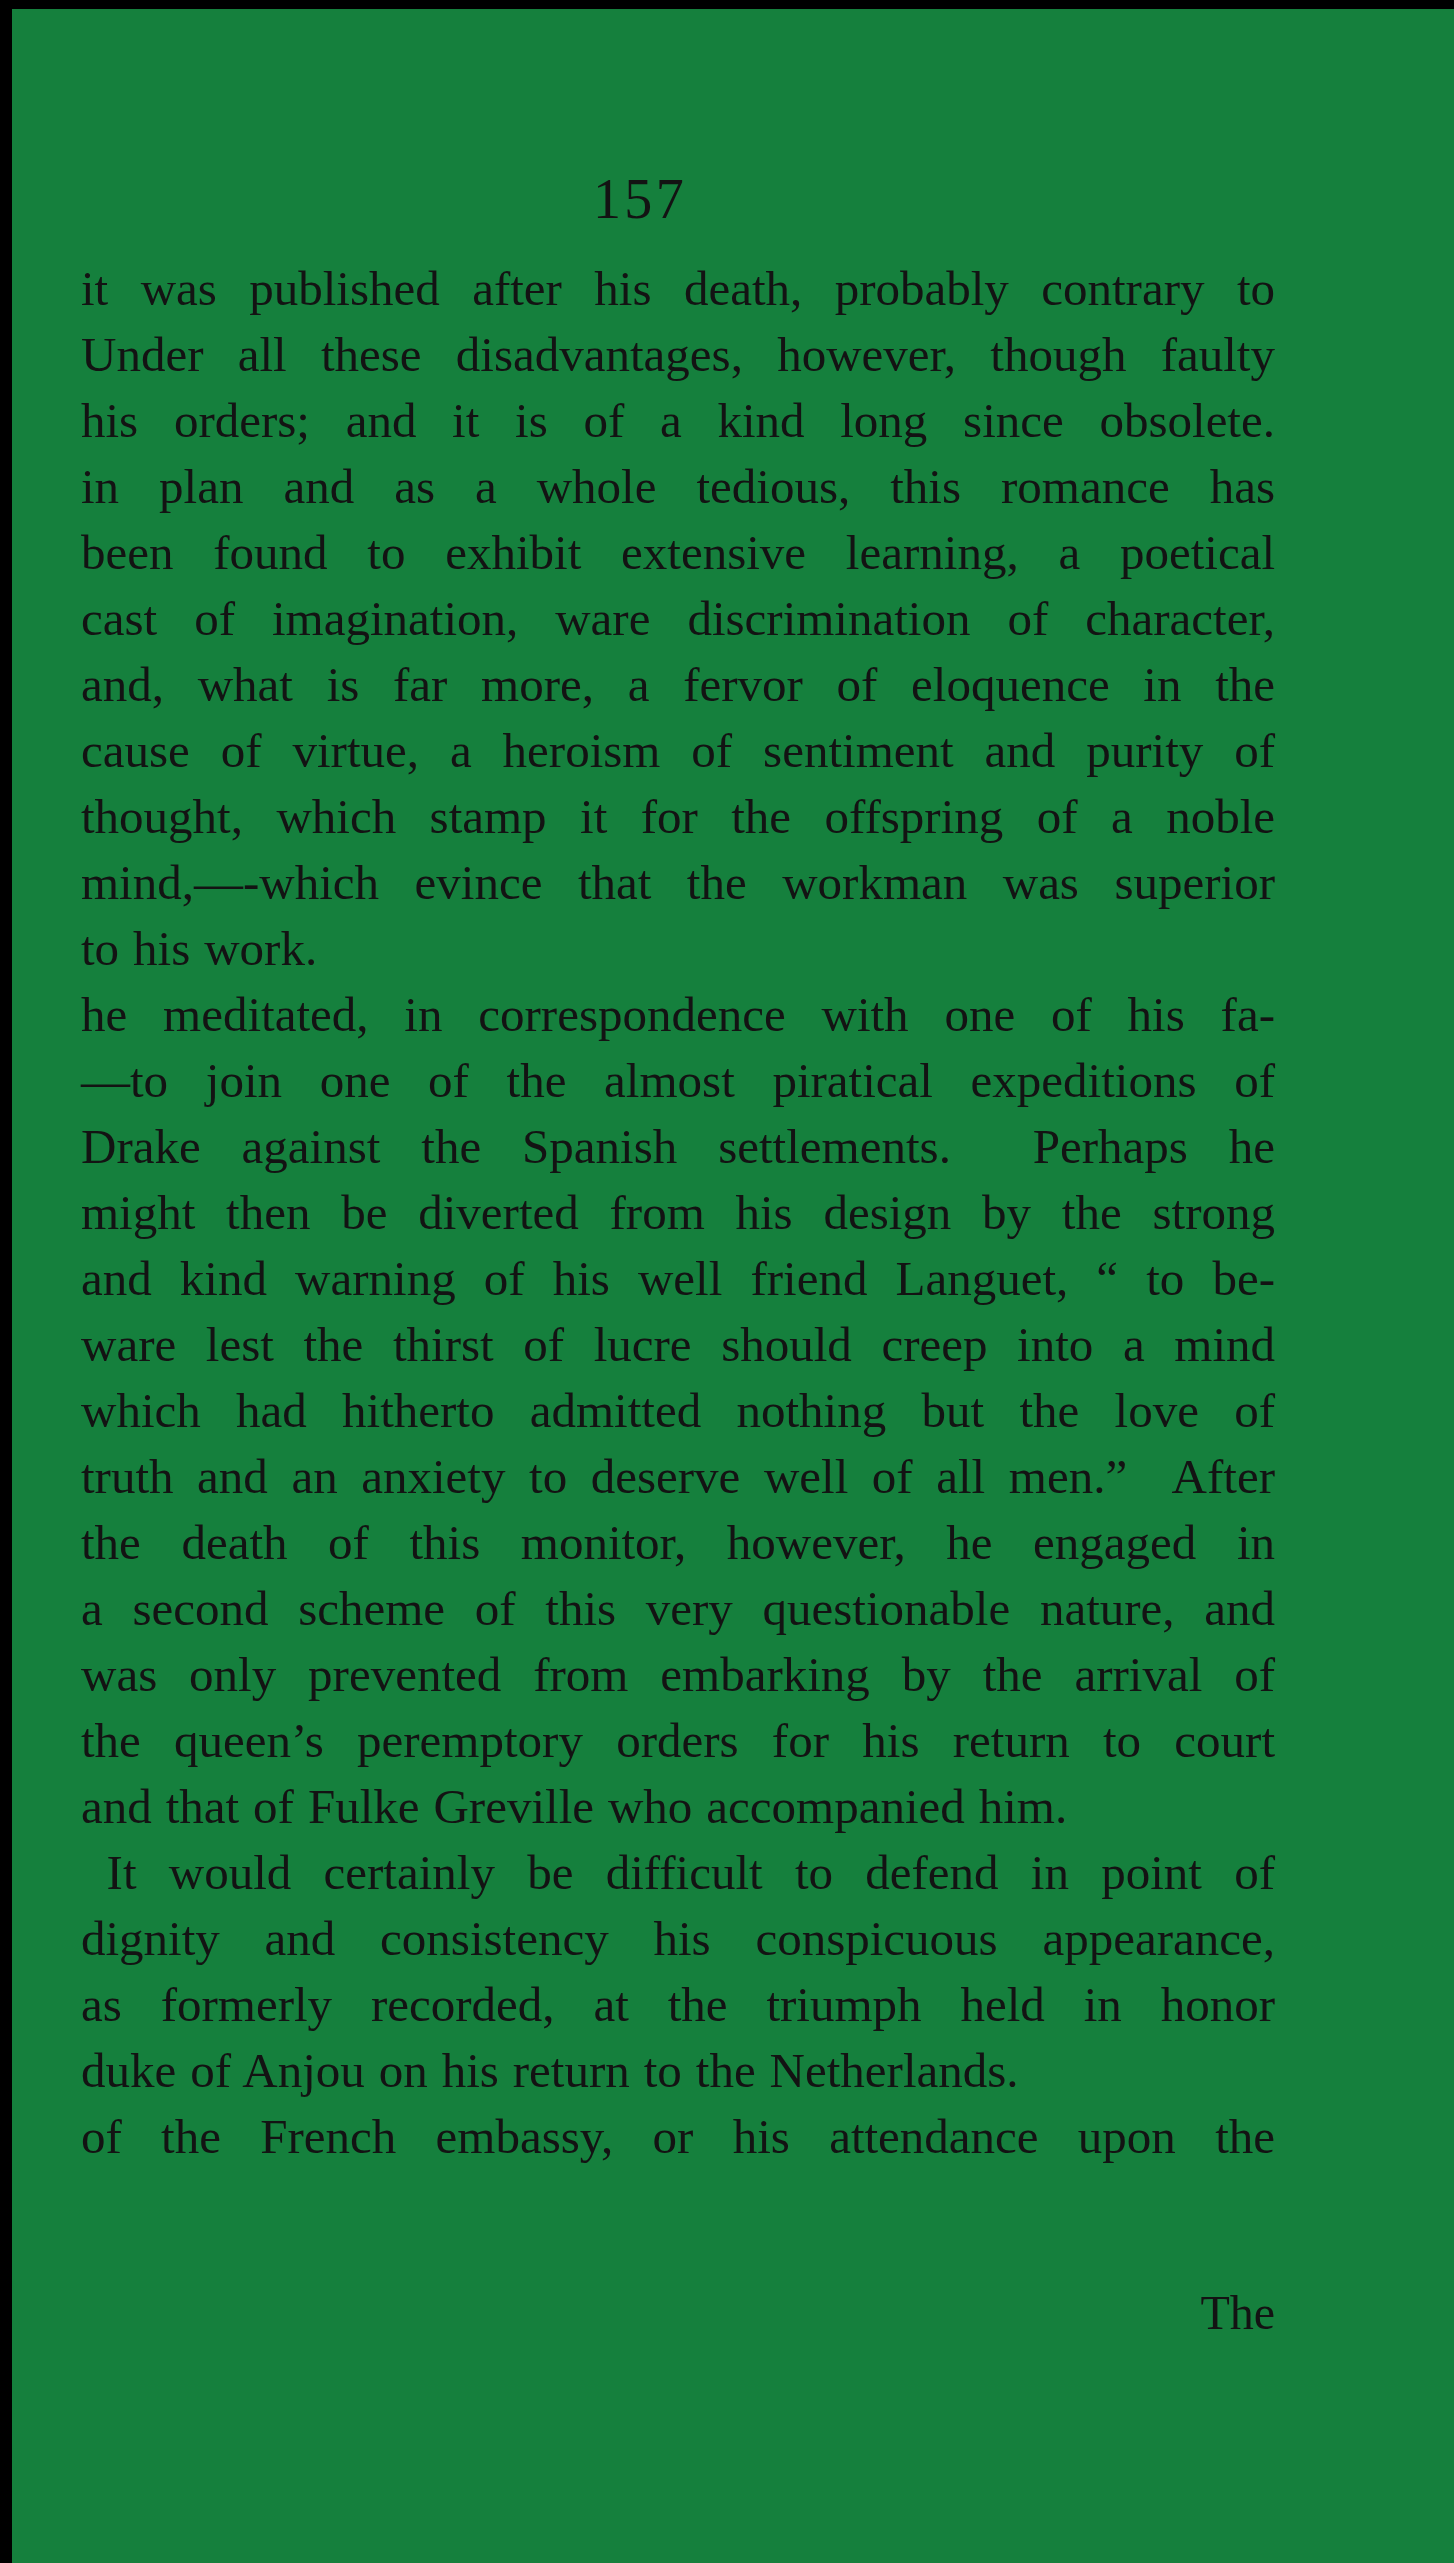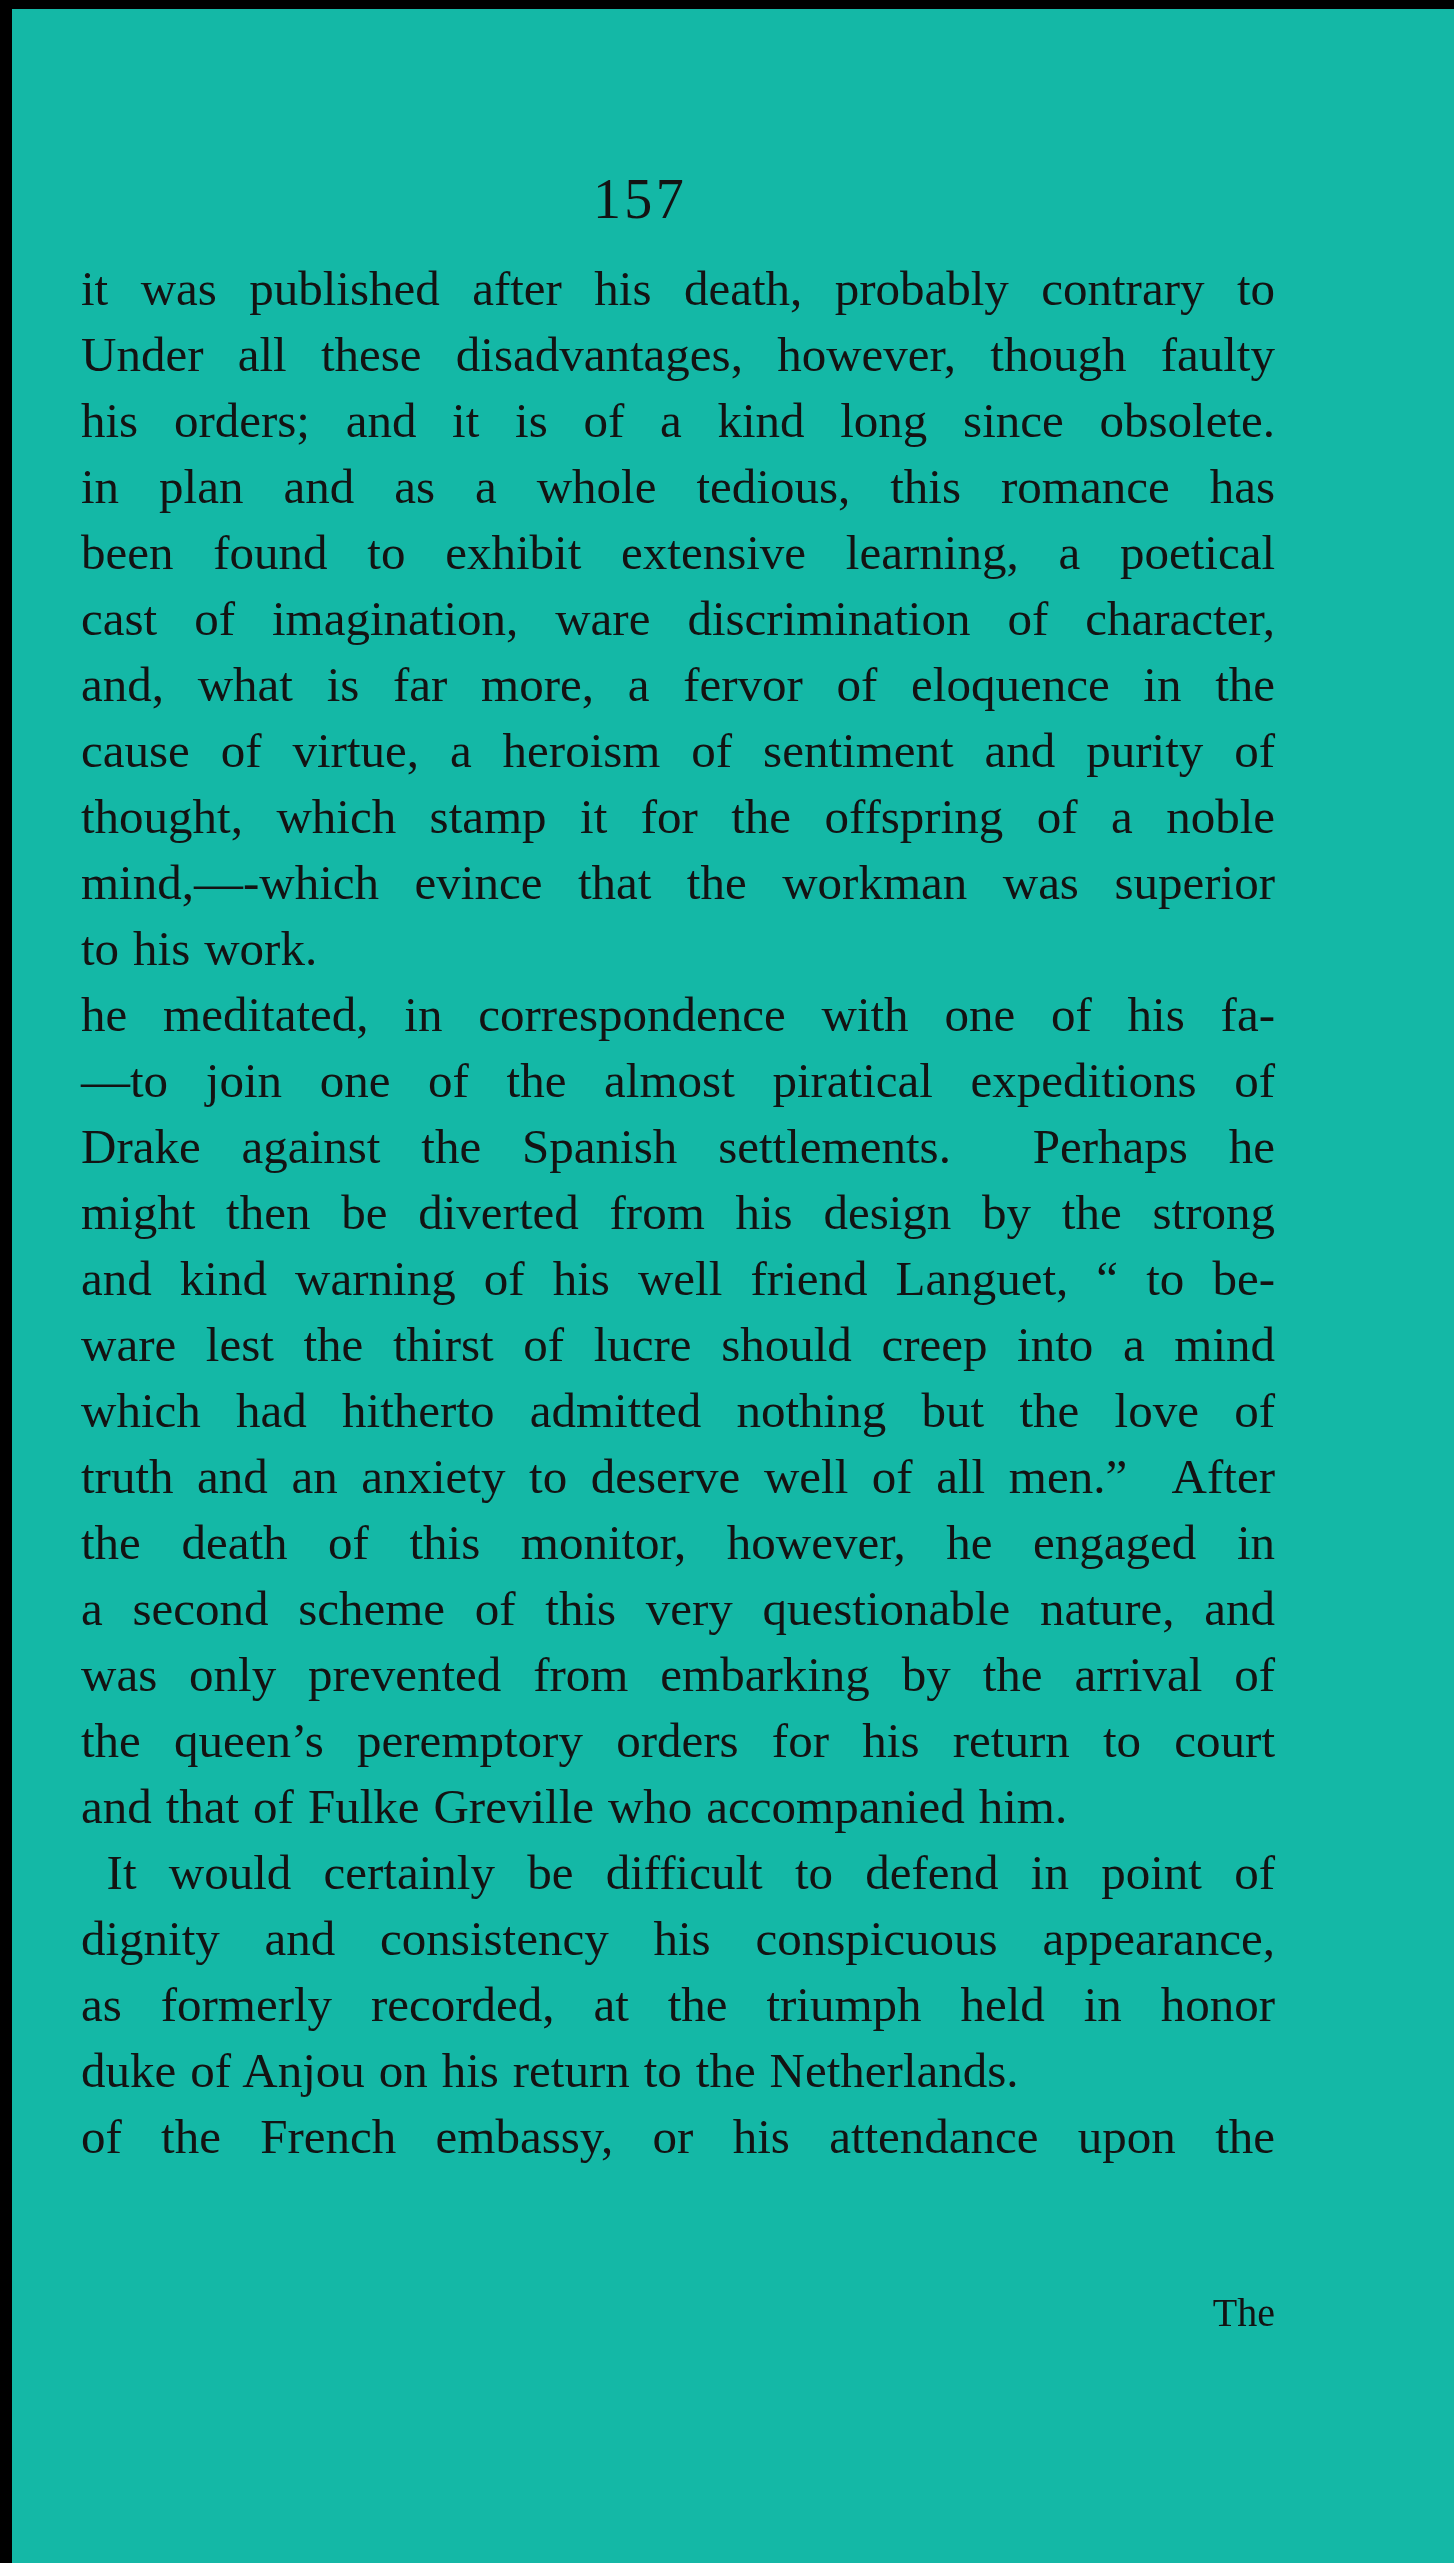--- a/index.html
+++ b/index.html
@@ -4,21 +4,21 @@
 <style>
   html, body {
     margin: 0;
     padding: 0;
     background: #ffffff;
   }
   .sheet {
     position: relative;
     width: 1454px;
     height: 2563px;
-    background: #14b8a6;
+    background: #15803d;
     overflow: hidden;
     font-family: "Liberation Serif", "DejaVu Serif", serif;
     color: #131313;
   }
   
   .scan-edge-left {
     position: absolute;
     left: 0; top: 0;
     width: 12px; height: 100%;
     background: #000000;
@@ -61,21 +61,21 @@
   }
   .it {
     font-style: italic;
   }
   .catchword {
     position: absolute;
     left: 81px;
     top: 2280px;
     width: 1194px;
     text-align: right;
-    font-size: 40px;
+    font-size: 48px;
     line-height: 66px;
   }
 </style>
 </head>
 <body>
 
 <div class="sheet">
   <div class="scan-edge-left"></div>
   <div class="scan-edge-top"></div>
 

